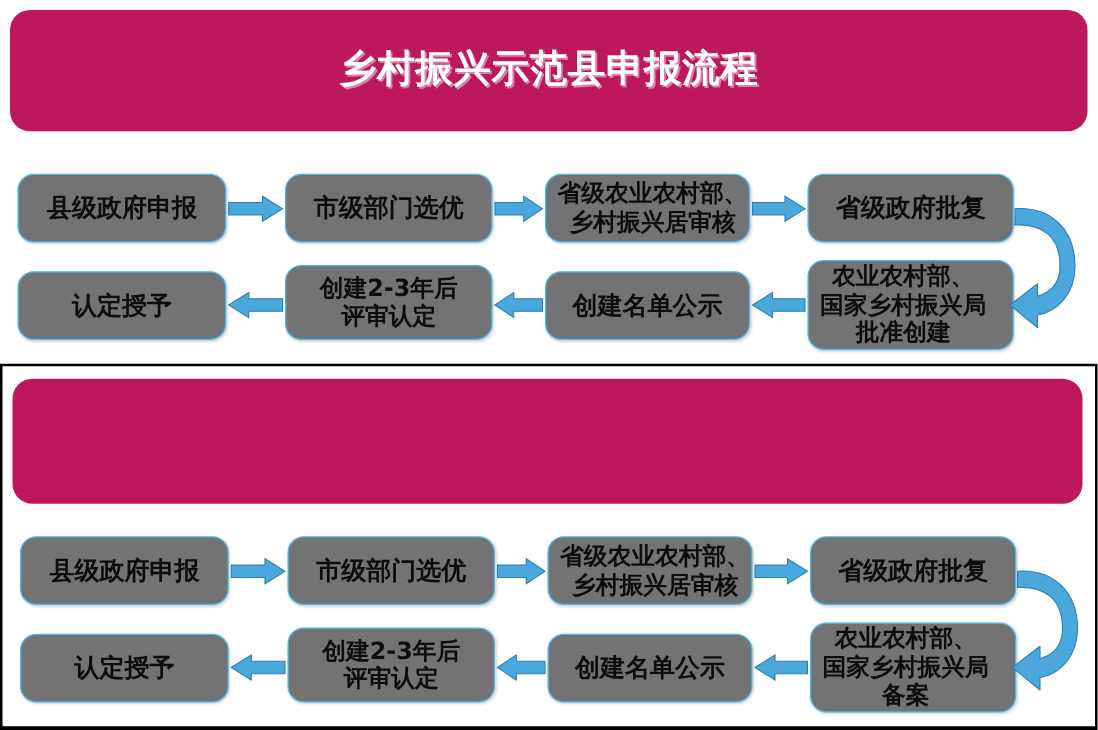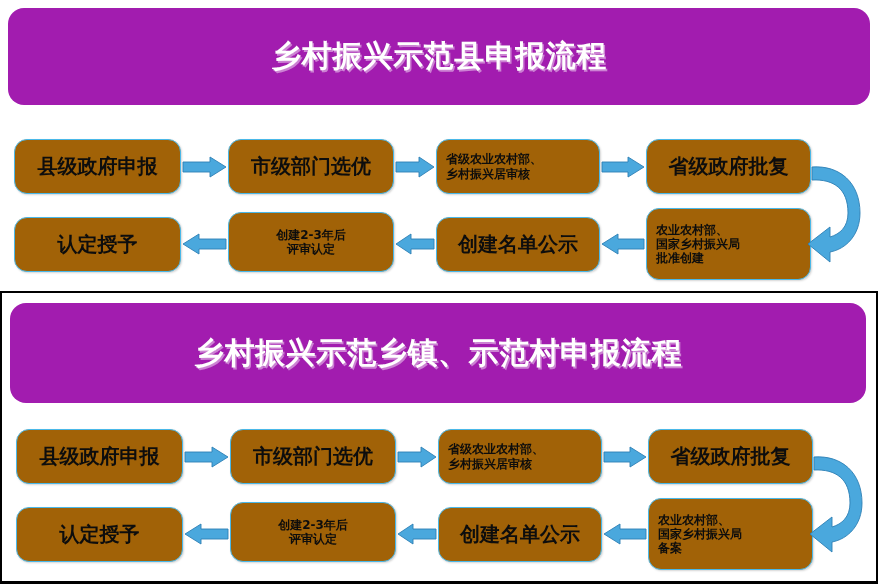--- a/index.html
+++ b/index.html
@@ -33,21 +33,21 @@
   #section-2 {
     top: 291px;
     height: 293px;
     border: 2px solid #000000;
     border-bottom-width: 3px;
   }
 
   
   .banner {
     position: absolute;
-    background: #a21caf;
+    background: #be185d;
     border-radius: 16px;
     box-sizing: border-box;
     display: flex;
     flex-direction: column;
     align-items: center;
     justify-content: center;
     color: #ffffff;
     text-shadow: 1.5px 1.5px 0 rgba(255,255,255,0.45),
                  -0.5px -0.5px 0 rgba(0,0,0,0.10);
   }
@@ -66,34 +66,34 @@
     font-weight: normal;
     line-height: 1.2;
     margin-top: 6px;
     white-space: nowrap;
   }
 
   
   .node {
     position: absolute;
     box-sizing: border-box;
-    background: #a16207;
+    background: #737373;
     border: 1.6px solid #4ab8e8;
     border-radius: 13px;
     display: flex;
     align-items: center;
     color: #0d0d0d;
     font-weight: bold;
     box-shadow: 1px 1px 2px rgba(0,0,0,0.17);
   }
   .node.center { justify-content: center; text-align: center; }
   .node.leftal { justify-content: flex-start; text-align: left; padding-left: 9px; }
   .node .lbl { line-height: 1.18; white-space: pre-line; }
   .node.big .lbl   { font-size: 20px; }
-  .node.small .lbl { font-size: 12px; }
+  .node.small .lbl { font-size: 19px; text-align: center; }
 
   
   .arrow {
     position: absolute;
     height: 20px;
     display: block;
   }
   .arrow svg { display: block; overflow: visible; }
 
   
@@ -187,21 +187,20 @@
     <div class="arrow" style="left:183px; top:234px; width:43px;">
       <svg width="43" height="20" viewBox="0 0 43 20">
         <polygon points="43,5 16,5 16,0 0,10 16,20 16,15 43,15" fill="#4aa8dd" stroke="#2d7fb4" stroke-width="0.9"></polygon>
       </svg>
     </div>
   </div>
 
   <div class="section" id="section-2">
 
     <div class="banner" id="banner-2">
-      <div class="banner-title">乡村振兴示范乡镇、示范村申报流程</div>
     </div>
 
     <div class="node center big" style="left:14px; top:136px; width:167px; height:55px;">
       <span class="lbl">县级政府申报</span>
     </div>
 
     <div class="node center big" style="left:228px; top:136px; width:166px; height:55px;">
       <span class="lbl">市级部门选优</span>
     </div>
 

